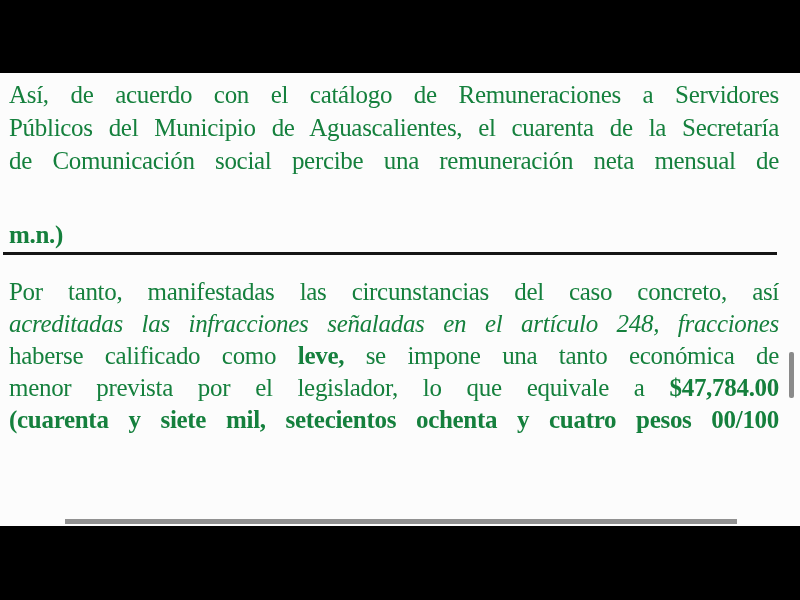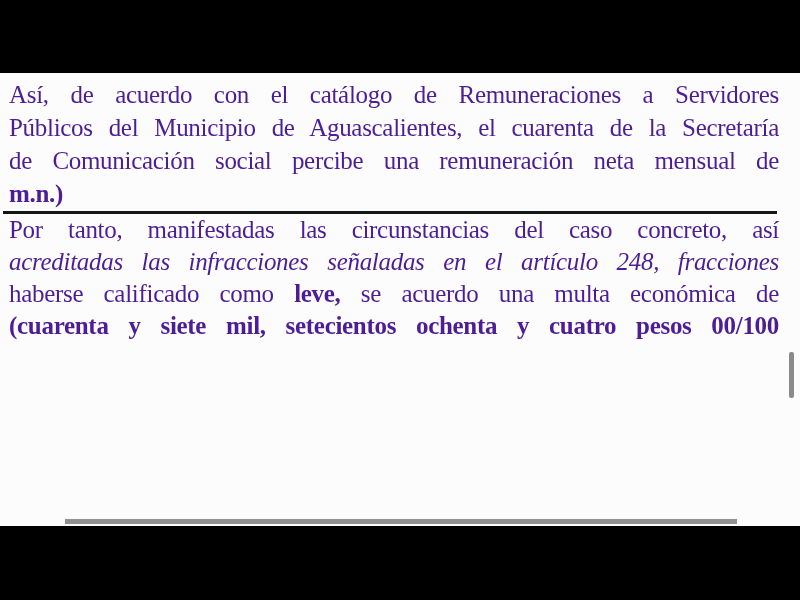--- a/index.html
+++ b/index.html
@@ -17,40 +17,40 @@
   .letterbox.bottom { top: 526px; height: 74px; }
   .page {
     position: absolute; left: 0; top: 73px;
     width: 800px; height: 453px;
     background: #fcfcfc;
     overflow: hidden;
   }
   .doc {
     position: absolute; left: 9px; top: 5px;
     width: 770px;
-    color: #4c1d95;
+    color: #15803d;
     font-size: 25px;
   }
   .para1 .line { line-height: 33px; }
   .para2 .line { line-height: 32px; }
   .line {
     text-align: justify;
     text-align-last: justify;
     letter-spacing: -0.3px;
     word-spacing: 1px;
     white-space: nowrap;
   }
-  .line.short { text-align-last: left; }
+  .line.short { text-align-last: left; margin-top: 41px; }
   .b { font-weight: bold; }
   .i { font-style: italic; }
   .rule {
     height: 3px; background: #151515;
     width: 774px; margin-left: -6px; margin-top: 1px;
   }
-  .para2 { }
+  .para2 { margin-top: 21px; }
   .gray-underline {
     position: absolute; left: 65px; top: 446px;
     width: 672px; height: 5px;
     background: #919191;
   }
   .scroll-thumb {
     position: absolute; left: 789px; top: 279px;
     width: 5px; height: 46px;
     background: #8a8a8a;
     border-radius: 2px;
@@ -68,21 +68,22 @@
       <div class="line"><span>Así, de acuerdo con el catálogo de Remuneraciones a Servidores</span></div>
       <div class="line"><span>Públicos del Municipio de Aguascalientes, el cuarenta de la Secretaría</span></div>
       <div class="line"><span>de Comunicación social percibe una remuneración neta mensual de</span></div>
       <div class="line short"><span class="b">m.n.)</span></div>
       <div class="rule"></div>
     </div>
 
     <div class="para2">
       <div class="line"><span>Por tanto, manifestadas las circunstancias del caso concreto, así</span></div>
       <div class="line"><span class="i">acreditadas las infracciones señaladas en el artículo 248, fracciones</span></div>
-      <div class="line"><span>haberse calificado como </span><span class="b">leve,</span><span> se acuerdo una multa económica de</span></div>
+      <div class="line"><span>haberse calificado como </span><span class="b">leve,</span><span> se impone una tanto económica de</span></div>
+      <div class="line"><span>menor prevista por el legislador, lo que equivale a </span><span class="b">$47,784.00</span></div>
       <div class="line"><span class="b">(cuarenta y siete mil, setecientos ochenta y cuatro pesos 00/100</span></div>
     </div>
 
   </div>
 
   <div class="gray-underline"></div>
   <div class="scroll-thumb"></div>
 </div>
 
 <div class="letterbox bottom"></div>

